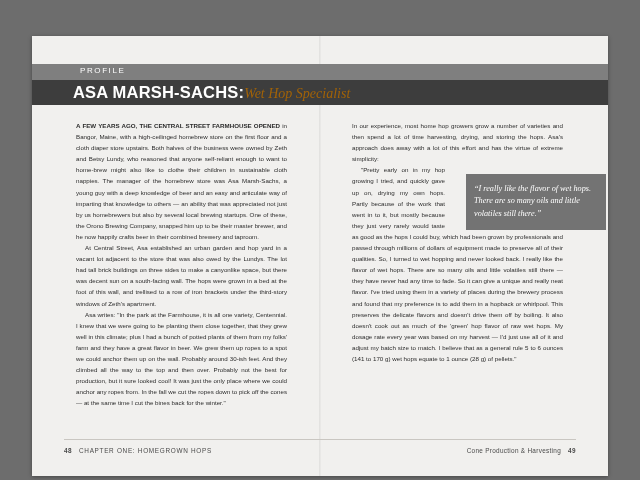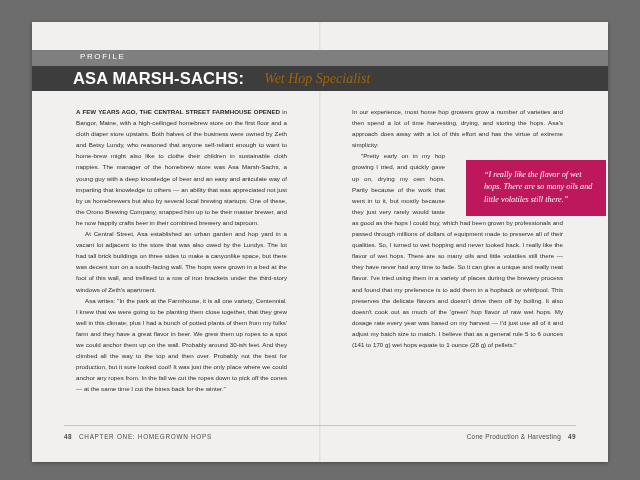--- a/index.html
+++ b/index.html
@@ -9,21 +9,21 @@
   }
   body {
     width: 640px;
     height: 480px;
     overflow: hidden;
     font-family: "Liberation Sans", sans-serif;
   }
   .page {
     position: absolute;
     left: 32px;
-    top: 22px;
+    top: 36px;
     width: 576px;
     height: 440px;
     background: #f1f0ee;
     box-shadow: 0 1px 4px rgba(0,0,0,0.35);
   }
   .spine {
     position: absolute;
     left: 287px;
     top: 0;
     width: 2px;
@@ -55,22 +55,22 @@
     top: 44px;
     width: 576px;
     height: 25px;
     background: #3d3d3d;
   }
   .title-wrap {
     position: absolute;
     left: 41px;
     top: 47px;
     display: flex;
-    align-items: center;
-    gap: 20px;
+    align-items: flex-end;
+    gap: 0;
   }
   .title-main {
     font-size: 16.5px;
     font-weight: bold;
     letter-spacing: 0.2px;
     color: #ffffff;
   }
   .title-sub {
     font-family: "Liberation Serif", serif;
     font-style: italic;
@@ -101,22 +101,22 @@
     font-weight: bold;
   }
 
   
   .pullquote {
     position: absolute;
     left: 434px;
     top: 138px;
     width: 140px;
     min-height: 52px;
-    background: #be185d;
-    padding: 9px 10px 10px 18px;
+    background: #737373;
+    padding: 9px 10px 10px 8px;
     box-sizing: border-box;
     color: #ffffff;
     font-family: "Liberation Serif", serif;
     font-style: italic;
     font-size: 8.2px;
     line-height: 12.4px;
   }
 
   
   .wrap-shim {

